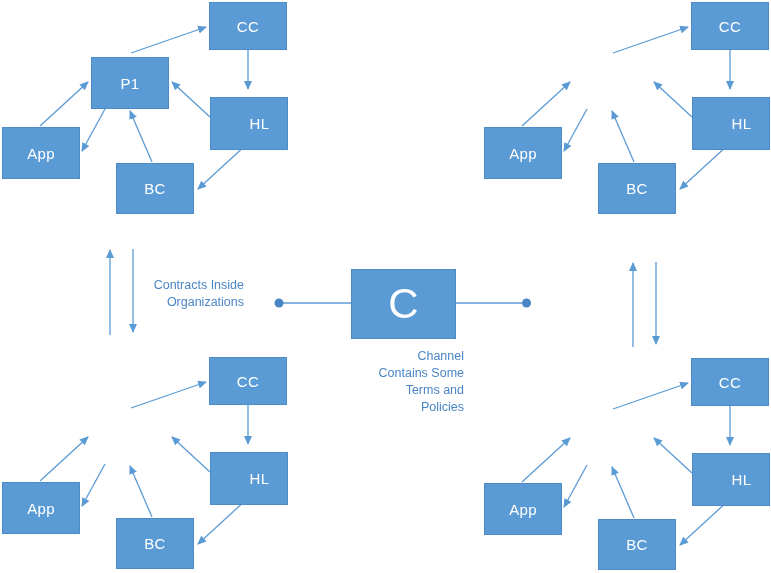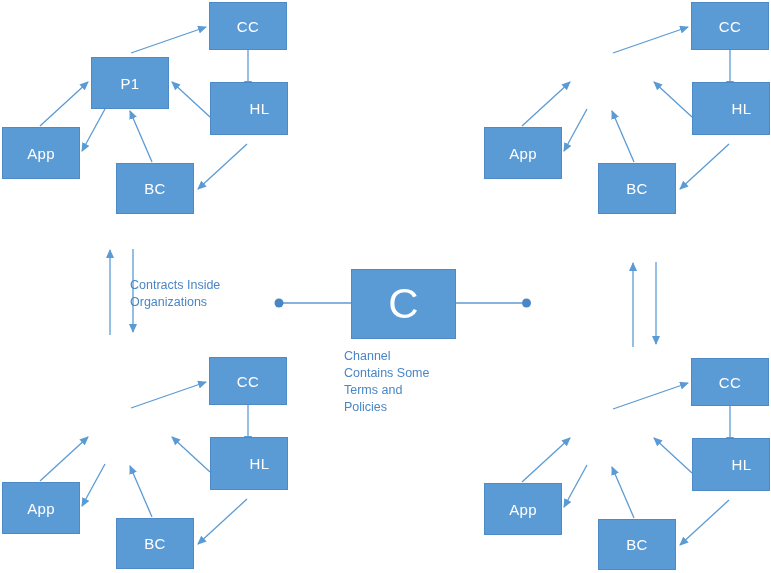--- a/index.html
+++ b/index.html
@@ -30,21 +30,21 @@
     box-sizing: border-box;
     color: var(--node-text);
     display: flex;
     align-items: center;
     justify-content: center;
     font-size: 15px;
     letter-spacing: 0.3px;
   }
   .node-cc  { left: 207px; top: 0;     width: 78px; height: 48px; }
   .node-p   { left: 89px;  top: 55px;  width: 78px; height: 52px; }
-  .node-hl  { left: 208px; top: 80px;  width: 78px; height: 53px; padding-left: 21px; }
+  .node-hl  { left: 208px; top: 95px;  width: 78px; height: 53px; padding-left: 21px; }
   .node-app { left: 0;     top: 125px; width: 78px; height: 52px; }
   .node-bc  { left: 114px; top: 161px; width: 78px; height: 51px; }
 
   .channel-box {
     position: absolute;
     left: 351px; top: 269px;
     width: 105px; height: 70px;
     background: var(--node-fill);
     border: 1px solid var(--node-border);
     box-sizing: border-box;
@@ -54,21 +54,21 @@
     justify-content: center;
     font-size: 42px;
     font-weight: 400;
   }
 
   .caption {
     position: absolute;
     color: var(--caption-text);
     font-size: 12.5px;
     line-height: 17px;
-    text-align: left;
+    text-align: right;
     white-space: pre-line;
   }
   .channel-caption { left: 344px; top: 348px; width: 120px; }
   .contracts-label { left: 130px; top: 277px; width: 114px; }
 </style>
 </head>
 <body>
 
 <div class="stage">
 

